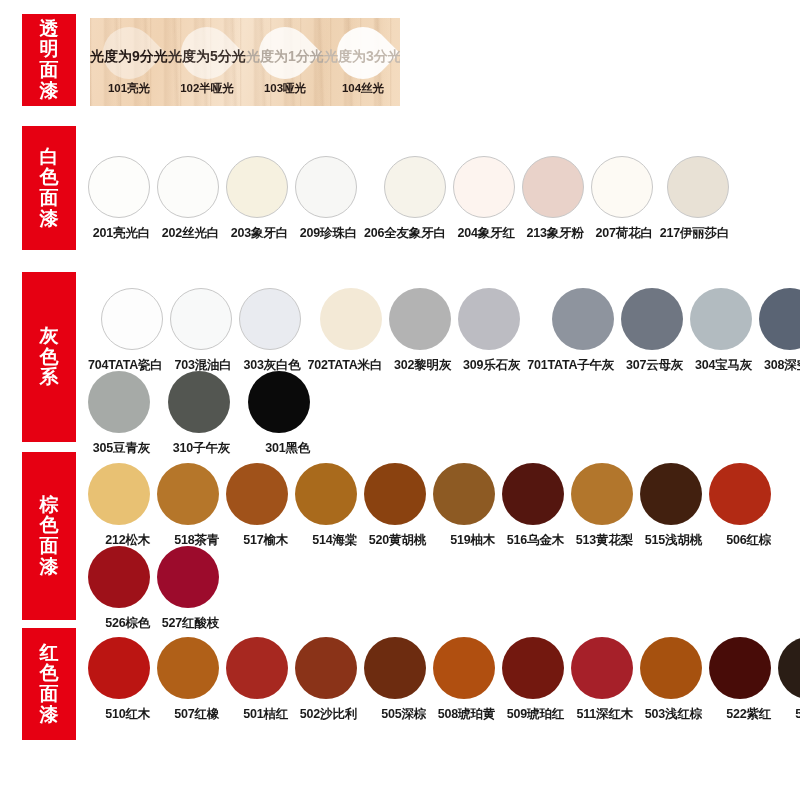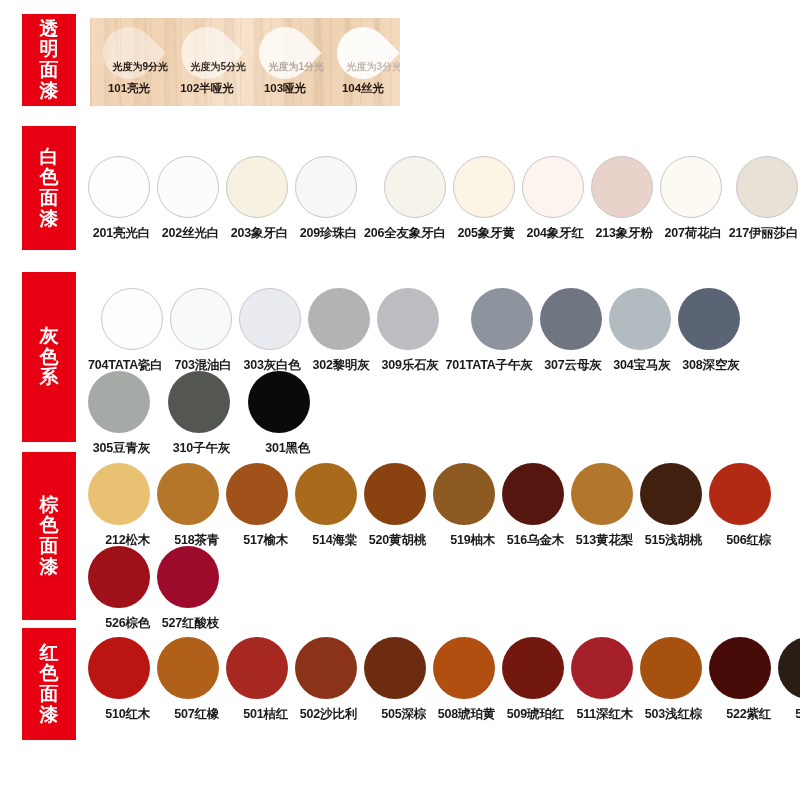--- a/index.html
+++ b/index.html
@@ -94,23 +94,23 @@
   }
   .gloss-blob {
     position: absolute;
     left: 13px; top: 9px;
     width: 52px; height: 52px;
     border-radius: 50% 0 50% 50% / 50% 0 50% 50%;
     transform: rotate(45deg);
   }
   .gloss-label {
     position: absolute;
-    top: 42px; left: 0; width: 78px;
-    text-align: right;
-    font-size: 10px;
+    top: 30px; left: 0; width: 78px;
+    text-align: left;
+    font-size: 14px;
     font-weight: bold;
     white-space: nowrap;
     z-index: 3;
   }
   .gloss-code {
     position: absolute;
     top: 63px; left: 0; width: 78px;
     text-align: center;
     font-size: 11.5px;
     font-weight: bold;
@@ -172,24 +172,20 @@
         <div class="caption">203象牙白</div>
       </div>
       <div class="swatch-cell" title="209珍珠白">
         <div class="dot outlined" style="width: 62px; height: 62px; background: rgb(247, 247, 245);"></div>
         <div class="caption">209珍珠白</div>
       </div>
       <div class="swatch-cell" title="206全友象牙白">
         <div class="dot outlined" style="width: 62px; height: 62px; background: rgb(246, 243, 234);"></div>
         <div class="caption">206全友象牙白</div>
       </div>
-      <div class="swatch-cell" title="205象牙黄">
-        <div class="dot outlined" style="width: 62px; height: 62px; background: rgb(252, 245, 230);"></div>
-        <div class="caption">205象牙黄</div>
-      </div>
       <div class="swatch-cell" title="204象牙红">
         <div class="dot outlined" style="width: 62px; height: 62px; background: rgb(253, 244, 239);"></div>
         <div class="caption">204象牙红</div>
       </div>
       <div class="swatch-cell" title="213象牙粉">
         <div class="dot outlined" style="width: 62px; height: 62px; background: rgb(233, 210, 201);"></div>
         <div class="caption">213象牙粉</div>
       </div>
       <div class="swatch-cell" title="207荷花白">
         <div class="dot outlined" style="width: 62px; height: 62px; background: rgb(253, 250, 244);"></div>
@@ -210,20 +206,24 @@
         <div class="dot outlined" style="width: 62px; height: 62px; background: rgb(253, 253, 253);"></div>
         <div class="caption">704TATA瓷白</div>
       </div>
       <div class="swatch-cell" title="703混油白">
         <div class="dot outlined" style="width: 62px; height: 62px; background: rgb(248, 249, 249);"></div>
         <div class="caption">703混油白</div>
       </div>
       <div class="swatch-cell" title="303灰白色">
         <div class="dot outlined" style="width: 62px; height: 62px; background: rgb(233, 235, 240);"></div>
         <div class="caption">303灰白色</div>
+      </div>
+      <div class="swatch-cell" title="702TATA米白">
+        <div class="dot plain" style="width: 62px; height: 62px; background: rgb(243, 233, 214);"></div>
+        <div class="caption">702TATA米白</div>
       </div>
       <div class="swatch-cell" title="302黎明灰">
         <div class="dot plain" style="width: 62px; height: 62px; background: rgb(179, 179, 179);"></div>
         <div class="caption">302黎明灰</div>
       </div>
       <div class="swatch-cell" title="309乐石灰">
         <div class="dot plain" style="width: 62px; height: 62px; background: rgb(188, 188, 194);"></div>
         <div class="caption">309乐石灰</div>
       </div>
       <div class="swatch-cell" title="701TATA子午灰">

